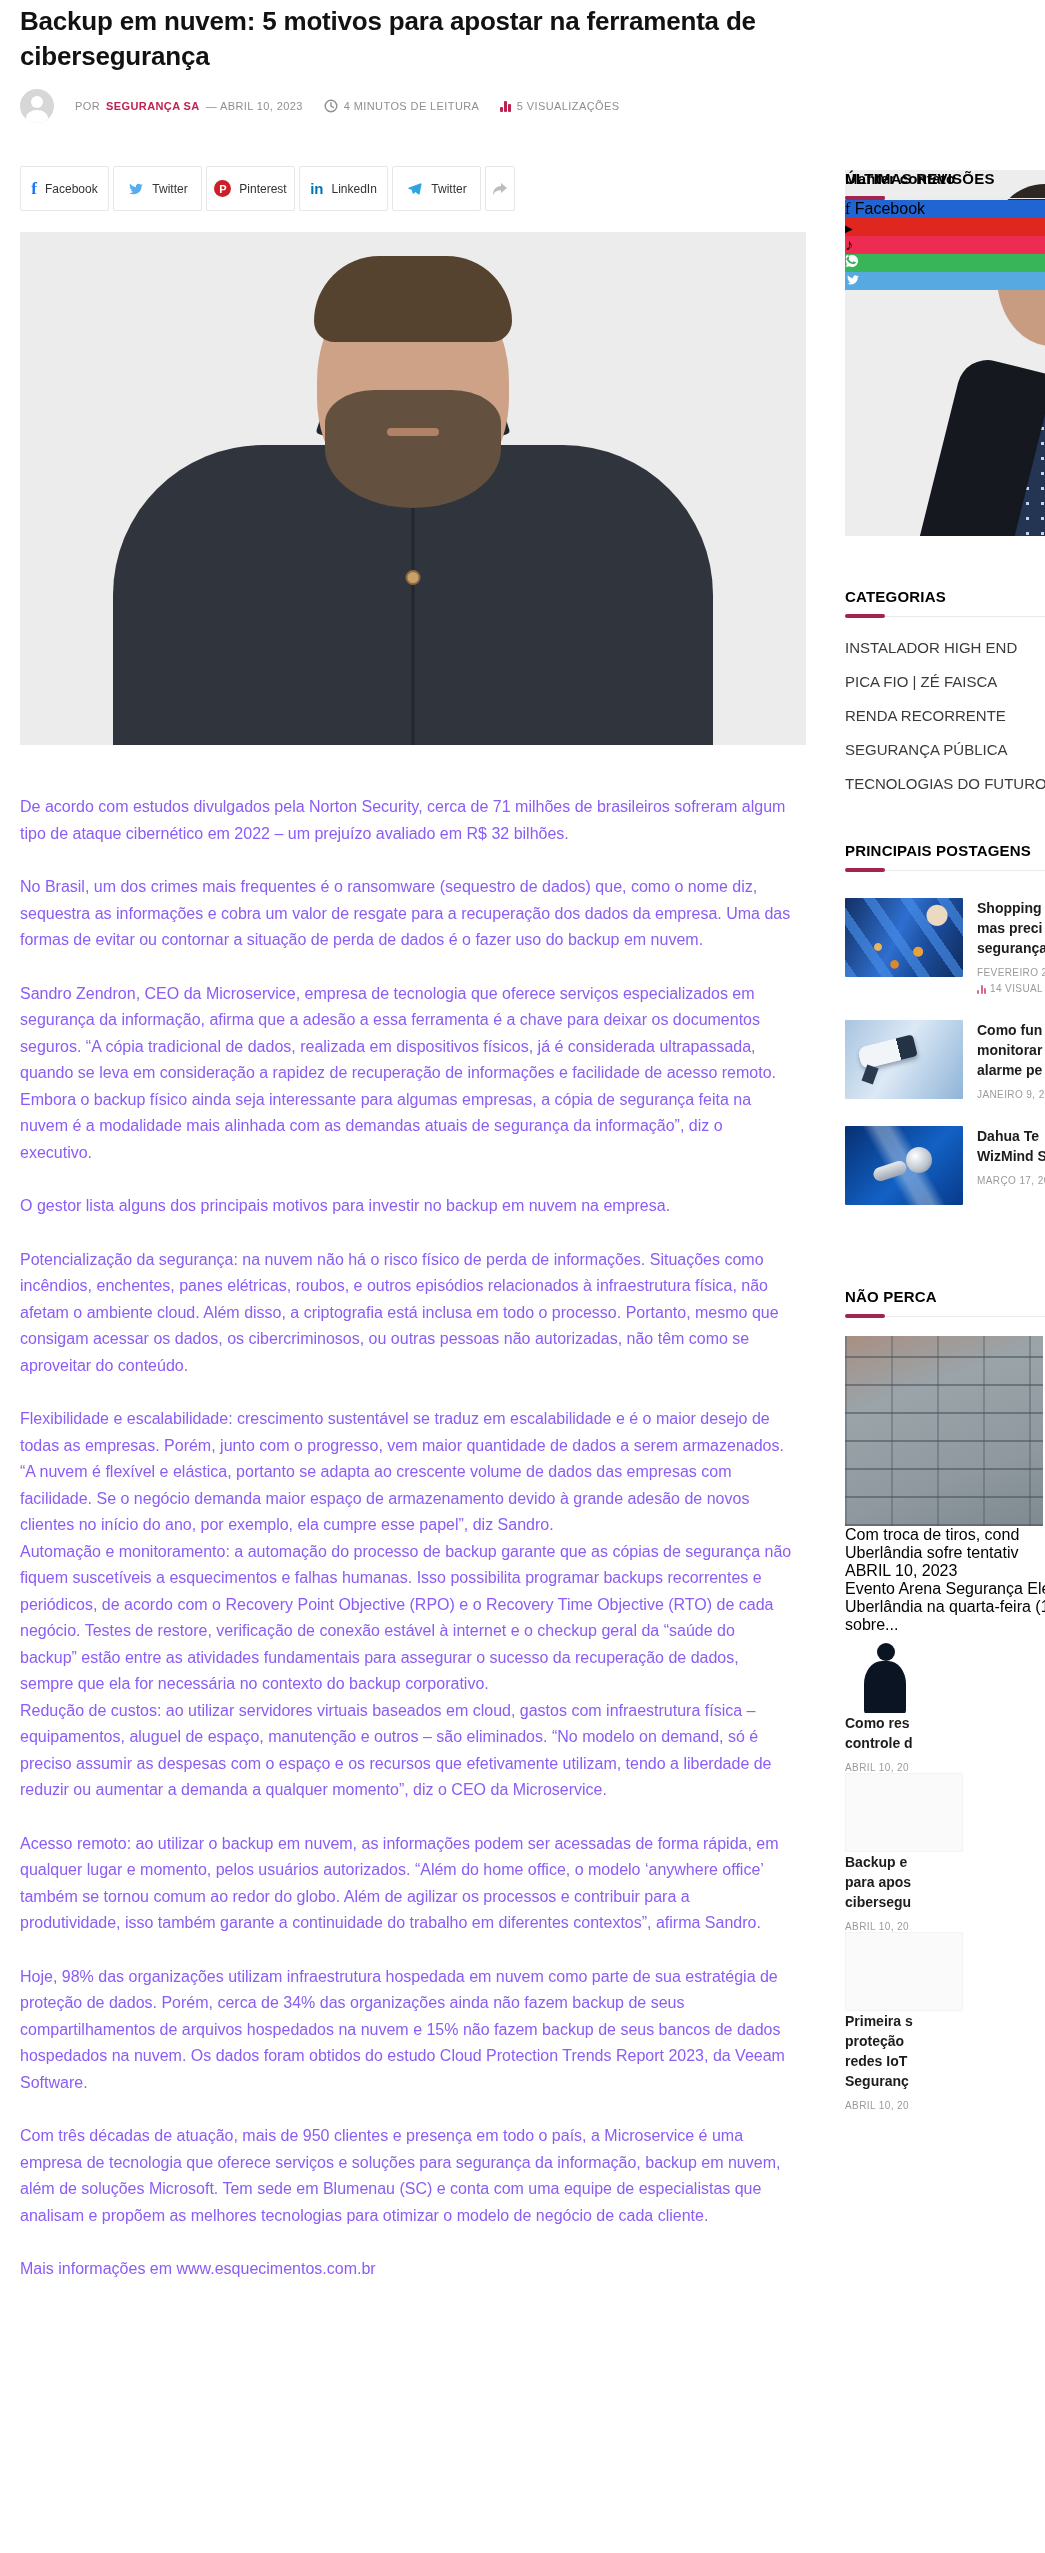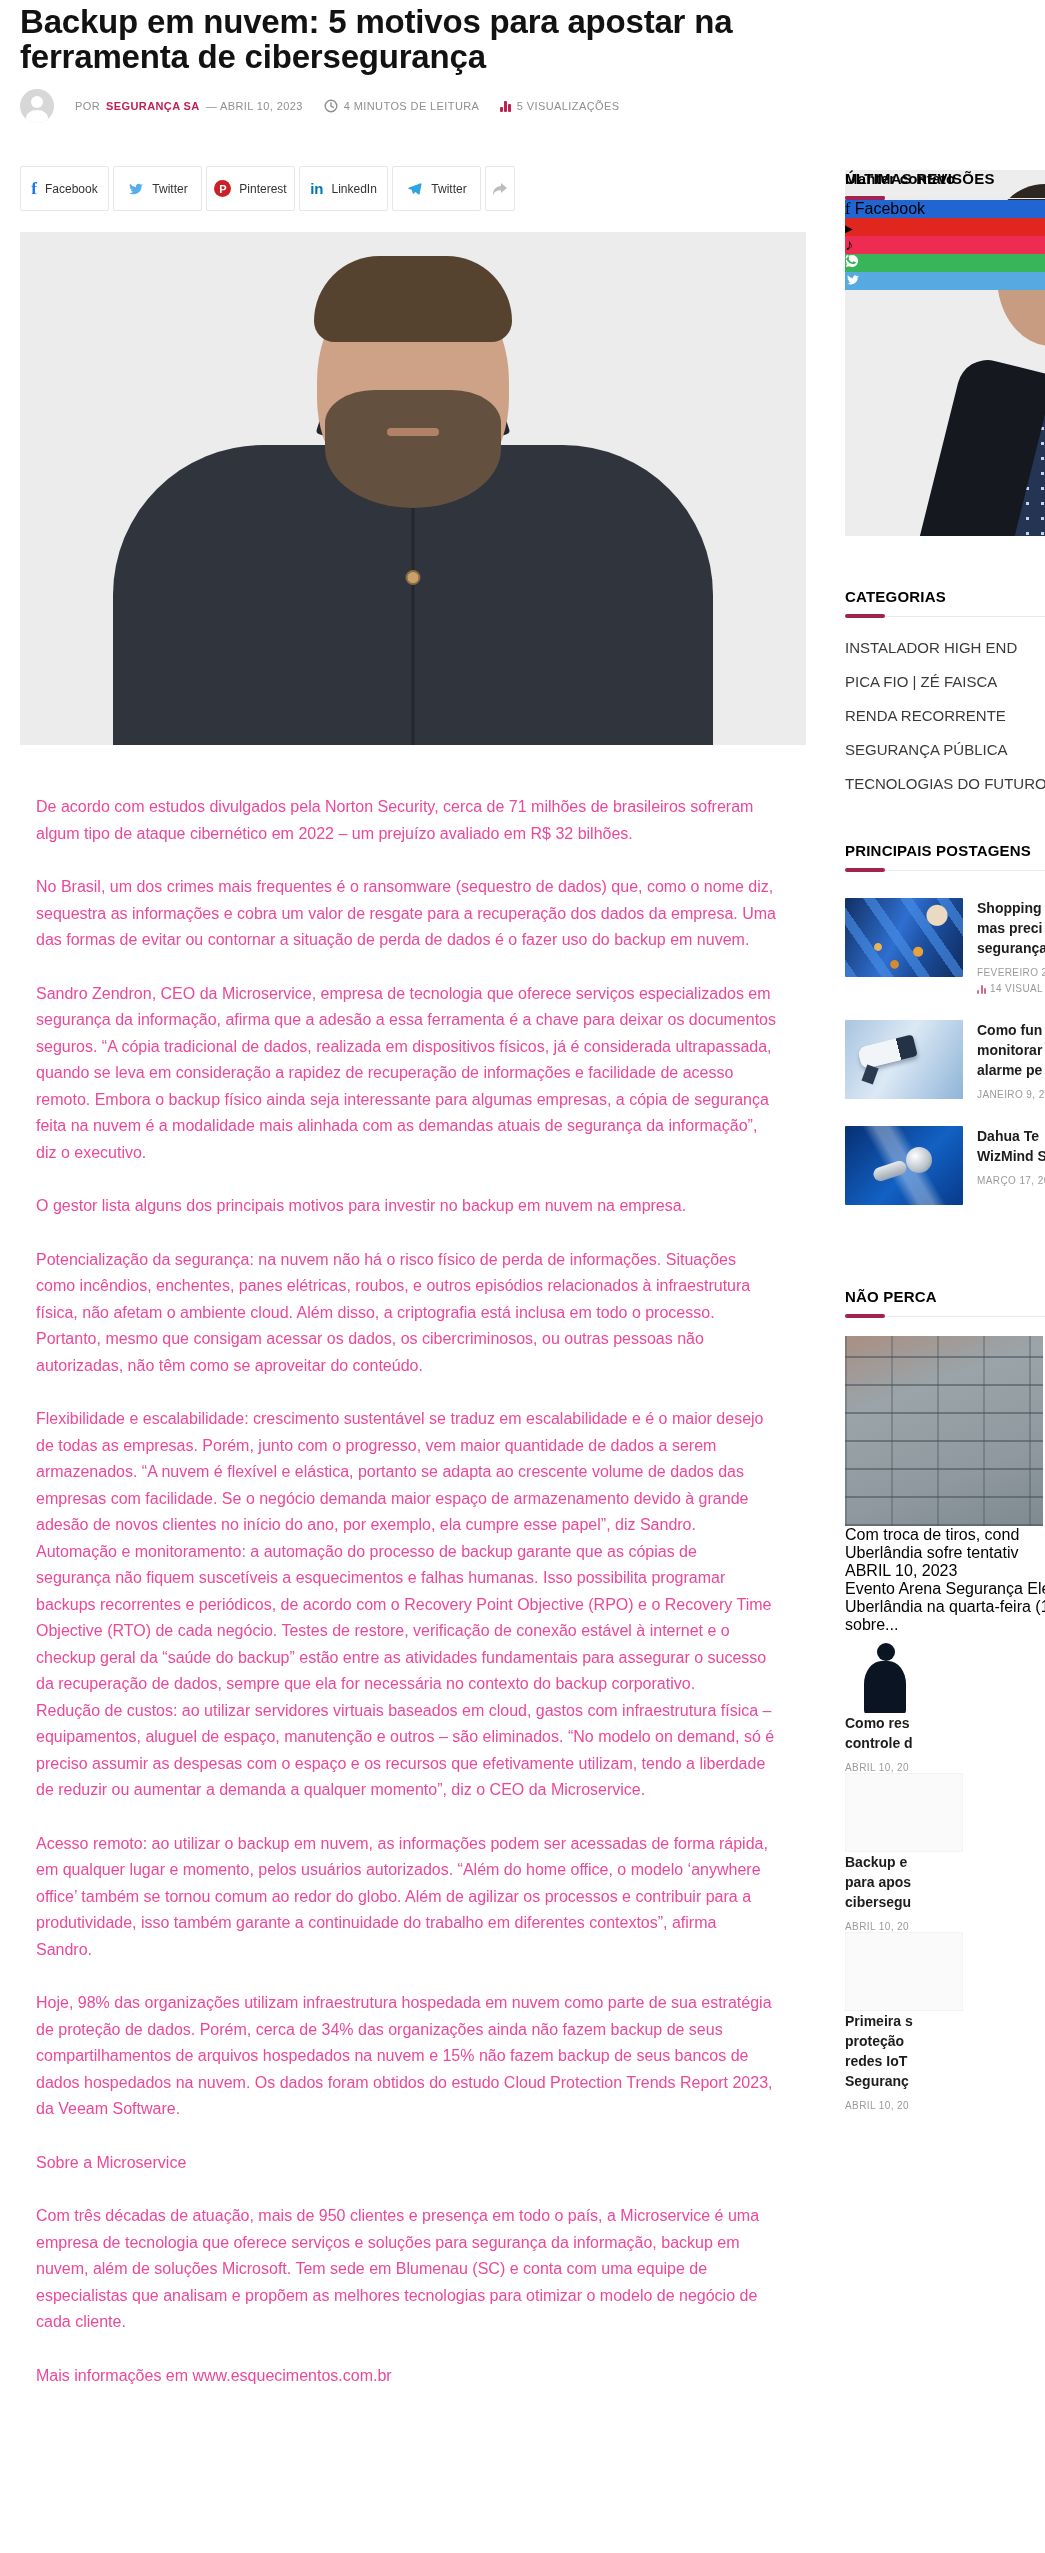--- a/index.html
+++ b/index.html
@@ -3,21 +3,21 @@
 <meta charset="utf-8">
 <style>
   :root{ --accent:#a2234f; --red:#bf2250; }
   *{box-sizing:border-box; margin:0; padding:0;}
   html,body{background:#fff;}
   body{font-family:"Liberation Sans", sans-serif;}
   .page{position:relative; width:1045px; height:2553px; background:#fff; overflow:hidden;}
 
   
   .main-col{position:absolute; left:20px; top:0; width:786px; height:2553px;}
-  h1.title{position:absolute; left:0; top:4px; width:800px; font-size:33px; line-height:35px;
+  h1.title{position:absolute; left:0; top:4px; width:800px; font-size:26px; line-height:35px;
            font-weight:bold; color:#121212; letter-spacing:-0.2px;}
   .byline{position:absolute; left:0; top:88px; height:36px; display:flex; align-items:center; gap:21px;
           font-size:11px; letter-spacing:.4px; color:#8f8f8f; text-transform:uppercase; white-space:nowrap;}
   .avatar{position:relative; width:34px; height:34px; border-radius:50%; background:#d7d7d7; overflow:hidden; flex:none; display:inline-block;}
   .avatar::before{content:""; position:absolute; left:50%; top:7px; transform:translateX(-50%);
                   width:12px; height:12px; border-radius:50%; background:#fff;}
   .avatar::after{content:""; position:absolute; left:50%; top:21px; transform:translateX(-50%);
                  width:22px; height:16px; border-radius:50% 50% 0 0; background:#fff;}
   .author{color:var(--red); font-weight:bold; text-decoration:none; cursor:pointer;}
   .meta-group{display:flex; align-items:center; gap:6px;}
@@ -52,21 +52,21 @@
   .hero .beard{position:absolute; top:158px; left:50%; transform:translateX(-50%); width:176px; height:118px;
                background:#63503e; border-radius:28% 28% 50% 50%;}
   .hero .mouth{position:absolute; top:196px; left:50%; transform:translateX(-50%); width:52px; height:8px;
                background:#b08268; border-radius:4px;}
   .hero .collar-l{position:absolute; bottom:300px; left:50%; width:70px; height:46px; background:#23262c;
                   transform:translateX(-92px) rotate(18deg); border-radius:4px;}
   .hero .collar-r{position:absolute; bottom:300px; left:50%; width:70px; height:46px; background:#23262c;
                   transform:translateX(22px) rotate(-18deg); border-radius:4px;}
 
   .article-body{position:absolute; left:0; top:794px; width:772px;}
-  .article-body p{margin:0 16px 27px; font-size:16px; line-height:26.5px; color:#ec4899;}
+  .article-body p{margin:0 0 27px; font-size:16px; line-height:26.5px; color:#8b5cf6;}
   .article-body p.tight{margin-top:-27px;}
 
   
   .sidebar{position:absolute; left:845px; top:170px; width:330px; height:2383px;}
   .widget{position:absolute; left:0; width:330px;}
   .w-title{font-size:15px; font-weight:bold; color:#000; letter-spacing:.2px;}
   .w-rule{position:relative; height:4px; margin-top:9px;}
   .w-rule::before{content:""; position:absolute; left:0; top:2px; width:100%; height:1px; background:#eaeaea;}
   .w-rule::after{content:""; position:absolute; left:0; top:0; width:40px; height:4px; border-radius:2px; background:var(--accent);}
 
@@ -243,21 +243,20 @@
       <p>De acordo com estudos divulgados pela Norton Security, cerca de 71 milhões de brasileiros sofreram algum tipo de ataque cibernético em 2022 – um prejuízo avaliado em R$ 32 bilhões.</p>
       <p>No Brasil, um dos crimes mais frequentes é o ransomware (sequestro de dados) que, como o nome diz, sequestra as informações e cobra um valor de resgate para a recuperação dos dados da empresa. Uma das formas de evitar ou contornar a situação de perda de dados é o fazer uso do backup em nuvem.</p>
       <p>Sandro Zendron, CEO da Microservice, empresa de tecnologia que oferece serviços especializados em segurança da informação, afirma que a adesão a essa ferramenta é a chave para deixar os documentos seguros. “A cópia tradicional de dados, realizada em dispositivos físicos, já é considerada ultrapassada, quando se leva em consideração a rapidez de recuperação de informações e facilidade de acesso remoto. Embora o backup físico ainda seja interessante para algumas empresas, a cópia de segurança feita na nuvem é a modalidade mais alinhada com as demandas atuais de segurança da informação”, diz o executivo.</p>
       <p>O gestor lista alguns dos principais motivos para investir no backup em nuvem na empresa.</p>
       <p>Potencialização da segurança: na nuvem não há o risco físico de perda de informações. Situações como incêndios, enchentes, panes elétricas, roubos, e outros episódios relacionados à infraestrutura física, não afetam o ambiente cloud. Além disso, a criptografia está inclusa em todo o processo. Portanto, mesmo que consigam acessar os dados, os cibercriminosos, ou outras pessoas não autorizadas, não têm como se aproveitar do conteúdo.</p>
       <p>Flexibilidade e escalabilidade: crescimento sustentável se traduz em escalabilidade e é o maior desejo de todas as empresas. Porém, junto com o progresso, vem maior quantidade de dados a serem armazenados. “A nuvem é flexível e elástica, portanto se adapta ao crescente volume de dados das empresas com facilidade. Se o negócio demanda maior espaço de armazenamento devido à grande adesão de novos clientes no início do ano, por exemplo, ela cumpre esse papel”, diz Sandro.</p>
       <p class="tight">Automação e monitoramento: a automação do processo de backup garante que as cópias de segurança não fiquem suscetíveis a esquecimentos e falhas humanas. Isso possibilita programar backups recorrentes e periódicos, de acordo com o Recovery Point Objective (RPO) e o Recovery Time Objective (RTO) de cada negócio. Testes de restore, verificação de conexão estável à internet e o checkup geral da “saúde do backup” estão entre as atividades fundamentais para assegurar o sucesso da recuperação de dados, sempre que ela for necessária no contexto do backup corporativo.</p>
       <p class="tight">Redução de custos: ao utilizar servidores virtuais baseados em cloud, gastos com infraestrutura física – equipamentos, aluguel de espaço, manutenção e outros – são eliminados. “No modelo on demand, só é preciso assumir as despesas com o espaço e os recursos que efetivamente utilizam, tendo a liberdade de reduzir ou aumentar a demanda a qualquer momento”, diz o CEO da Microservice.</p>
       <p>Acesso remoto: ao utilizar o backup em nuvem, as informações podem ser acessadas de forma rápida, em qualquer lugar e momento, pelos usuários autorizados. “Além do home office, o modelo ‘anywhere office’ também se tornou comum ao redor do globo. Além de agilizar os processos e contribuir para a produtividade, isso também garante a continuidade do trabalho em diferentes contextos”, afirma Sandro.</p>
       <p>Hoje, 98% das organizações utilizam infraestrutura hospedada em nuvem como parte de sua estratégia de proteção de dados. Porém, cerca de 34% das organizações ainda não fazem backup de seus compartilhamentos de arquivos hospedados na nuvem e 15% não fazem backup de seus bancos de dados hospedados na nuvem. Os dados foram obtidos do estudo Cloud Protection Trends Report 2023, da Veeam Software.</p>
-      <p>Sobre a Microservice</p>
       <p>Com três décadas de atuação, mais de 950 clientes e presença em todo o país, a Microservice é uma empresa de tecnologia que oferece serviços e soluções para segurança da informação, backup em nuvem, além de soluções Microsoft. Tem sede em Blumenau (SC) e conta com uma equipe de especialistas que analisam e propõem as melhores tecnologias para otimizar o modelo de negócio de cada cliente.</p>
       <p>Mais informações em www.esquecimentos.com.br</p>
     </div>
   </div>
 
   <aside class="sidebar">
 
     <div class="s-photo">
       <div class="sp-shirt"></div>
       <div class="sp-blazer-l"></div>

